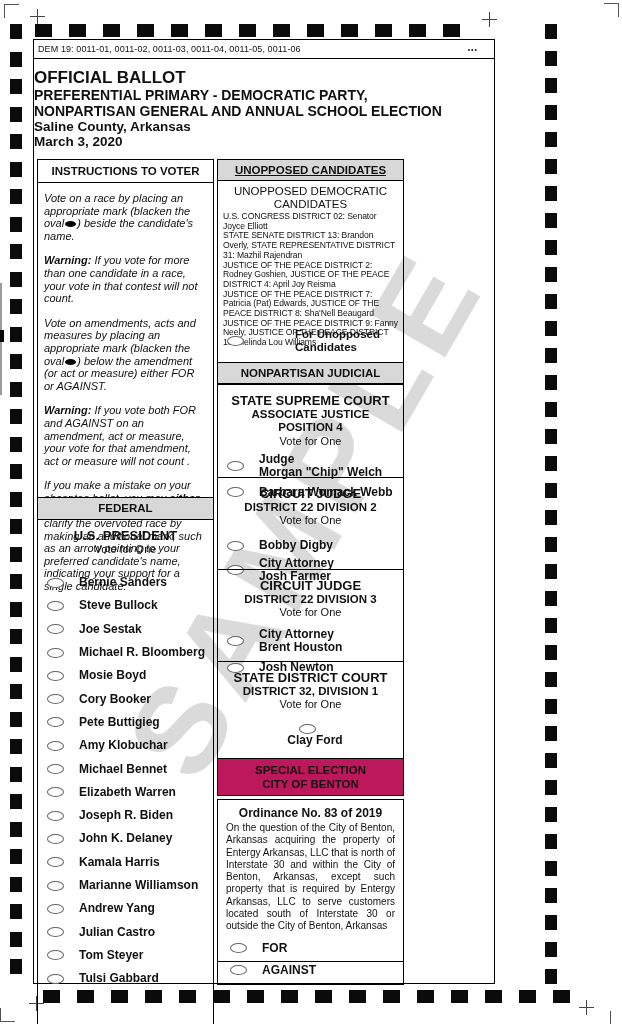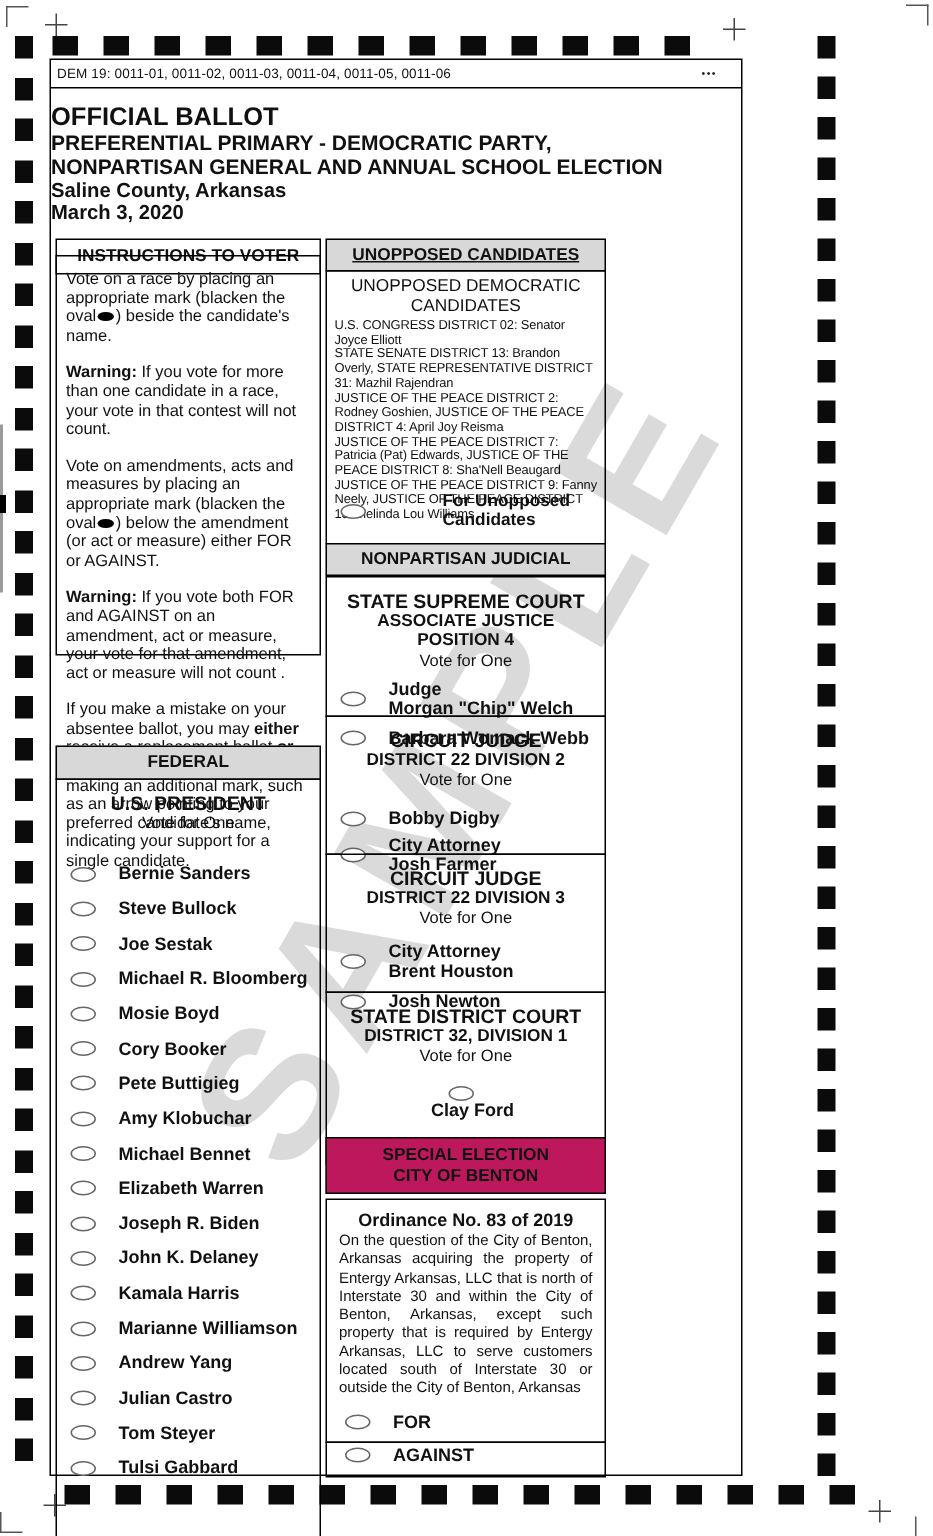--- a/index.html
+++ b/index.html
@@ -47,21 +47,21 @@
   .t1{font-size:17px;line-height:19px;}
   .t2{font-size:14px;line-height:16px;}
   .t4{font-size:13.5px;line-height:15px;}
   
   .col{position:absolute;}
   .box{position:absolute;left:0;right:0;border:1.4px solid #000;box-sizing:border-box;background:transparent;}
   .graybar{font-weight:bold;text-align:center;font-size:11.5px;}
   
   .leftcol{left:3px;top:0;width:177px;height:945px;}
   .instr-head{top:119px;height:24px;line-height:22px;font-weight:bold;text-align:center;font-size:11.5px;}
-  .instr-body{top:130px;height:267px;padding:9px 6px;font-size:11px;line-height:12.6px;}
+  .instr-body{top:142px;height:316px;padding:9px 6px;font-size:11px;line-height:12.6px;font-style:italic;}
   .instr-body p{margin:0 0 12px 0;}
   .oval-filled{display:inline-block;width:11px;height:6px;background:#000;border-radius:50%;vertical-align:middle;margin:0 1px;}
   .federal-bar{top:457px;height:23px;line-height:21px;}
   .pres-box{top:479px;height:582px;}
   .chead{margin-top:9px;text-align:center;font-weight:bold;line-height:13.5px;}
   .chead .l1{font-size:13px;}
   .chead .l2{font-size:11.5px;}
   .vote{text-align:center;font-size:11px;line-height:13px;}
   .pres-rows{position:absolute;left:0;right:0;top:51px;}
   .crow{display:flex;align-items:center;padding-left:9px;}

